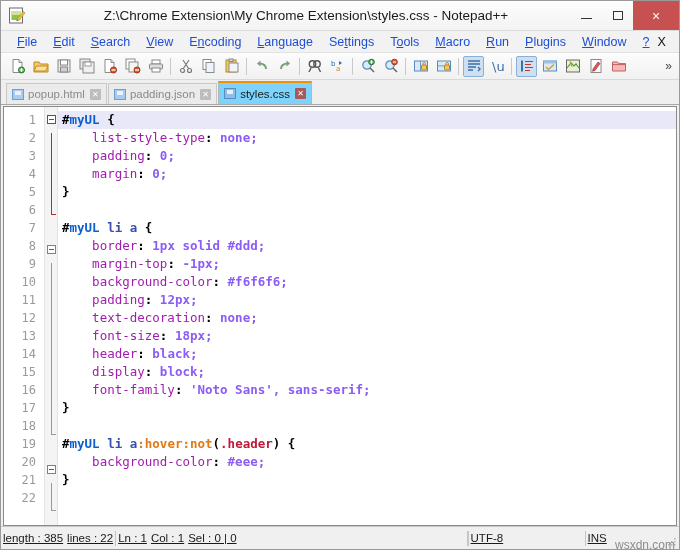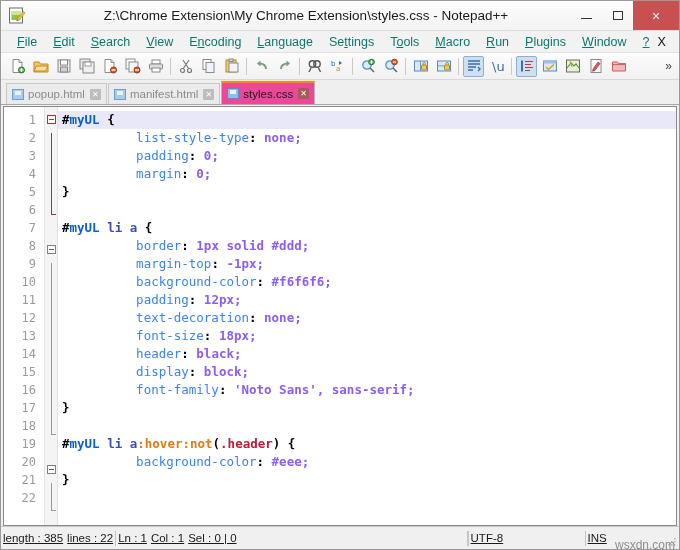--- a/index.html
+++ b/index.html
@@ -82,21 +82,21 @@
     background: #f2f2f2;
     border-bottom: 1px solid #e2e2e2;
     display: flex;
     align-items: center;
     padding-left: 8px;
     flex: 0 0 auto;
   }
   .menu-item {
     padding: 14px 8px;
     font-size: 12.5px;
-    color: #0f766e;
+    color: #1d4ed8;
     white-space: nowrap;
   }
   .menu-item u { text-decoration: underline; }
   .menu-close-x {
     margin-left: auto;
     margin-right: 14px;
     font-size: 12.5px;
     color: #101010;
   }
 
@@ -153,21 +153,21 @@
     margin-right: 1px;
     background: #ebebeb;
     border: 1px solid #c8c8c8;
     border-bottom: none;
     box-sizing: border-box;
     font-size: 11.5px;
     color: #8a8a8a;
     white-space: nowrap;
   }
   .tab.active {
-    background: #ec4899;
+    background: #7dd3fc;
     border-top: 2px solid #f29100;
     color: #1a1a1a;
     height: 23px;
     border-left: 1px solid #b6b6b6;
     border-right: 1px solid #b6b6b6;
   }
   .tab-icon {
     width: 12px; height: 11px;
     margin-right: 4px;
     border: 1px solid #6f9fd0;
@@ -297,21 +297,21 @@
     width: 5px; height: 1px;
     background: #b03030;
     left: 50%;
   }
   .fold-end.grey { background: #9a9a9a; }
 
   
   .t-id     { color: #0b5fd0; font-weight: bold; }
   .t-hash   { color: #000000; font-weight: bold; }
   .t-tag    { color: #3b4fb0; font-weight: bold; }
-  .t-prop   { color: #3b82f6; margin-left: 44px; }
+  .t-prop   { color: #a21caf; }
   .t-val    { color: #8b5cf6; font-weight: bold; }
   .t-punc   { color: #000000; font-weight: bold; }
   .t-pseudo { color: #e07b18; font-weight: bold; }
   .t-class  { color: #c01838; font-weight: bold; }
 
   
   .statusbar {
     height: 22px;
     background: #f0f0f0;
     border-top: 1px solid #c8c8c8;
@@ -590,21 +590,21 @@
   </div>
 
   <div class="tabbar">
     <div class="tab">
       <span class="tab-icon"></span>
       <span class="tab-label">popup.html</span>
       <span class="tab-close">✕</span>
     </div>
     <div class="tab">
       <span class="tab-icon"></span>
-      <span class="tab-label">manifest.html</span>
+      <span class="tab-label">padding.json</span>
       <span class="tab-close">✕</span>
     </div>
     <div class="tab active">
       <span class="tab-icon"></span>
       <span class="tab-label">styles.css</span>
       <span class="tab-close">✕</span>
     </div>
   </div>
 
   <div class="editor-wrap">

